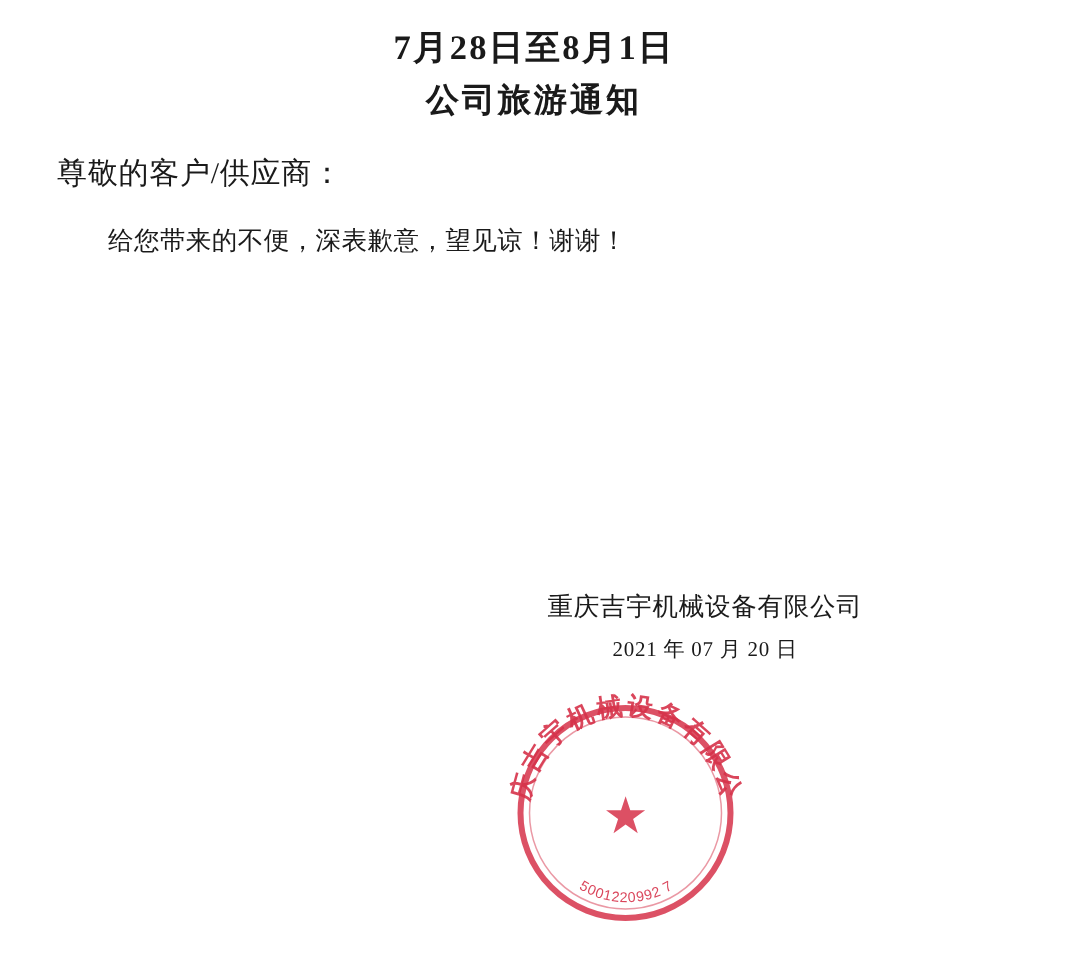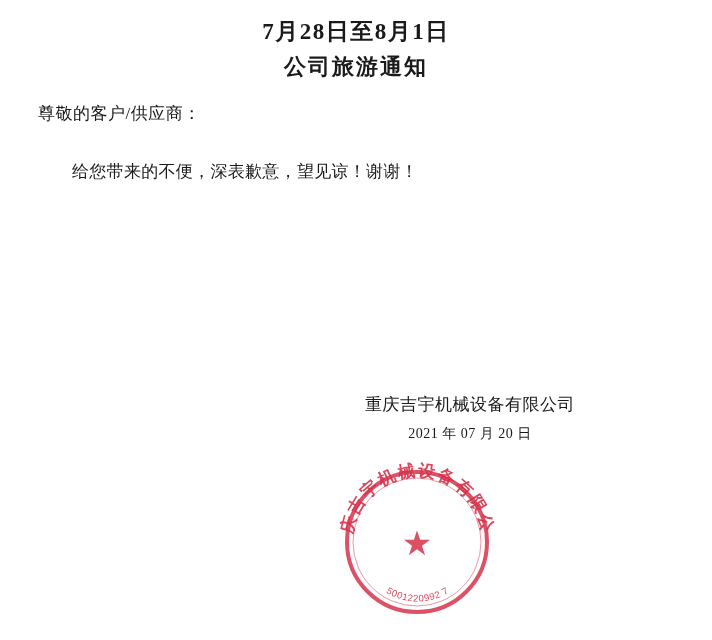--- a/index.html
+++ b/index.html
@@ -32,35 +32,35 @@
     line-height: 1.55;
   }
   .title-line.second {
     font-size: 22px;
     letter-spacing: 2px;
   }
   .body-block {
     padding: 16px 38px 0 38px;
   }
   .salutation {
-    font-size: 17px;
+    font-size: 20px;
     line-height: 1.6;
     letter-spacing: 0.5px;
   }
   .para {
     font-size: 17px;
     line-height: 2.0;
     text-align: justify;
     text-justify: inter-ideograph;
     text-indent: 2em;
     letter-spacing: 0.3px;
     margin: 0 0 14px 0;
   }
   .para.closing {
-    margin-top: 28px;
+    margin-top: 12px;
   }
   .sign-area {
     position: absolute;
     right: 92px;
     bottom: 48px;
     text-align: center;
     width: 300px;
   }
   .company-name {
     font-size: 17px;

